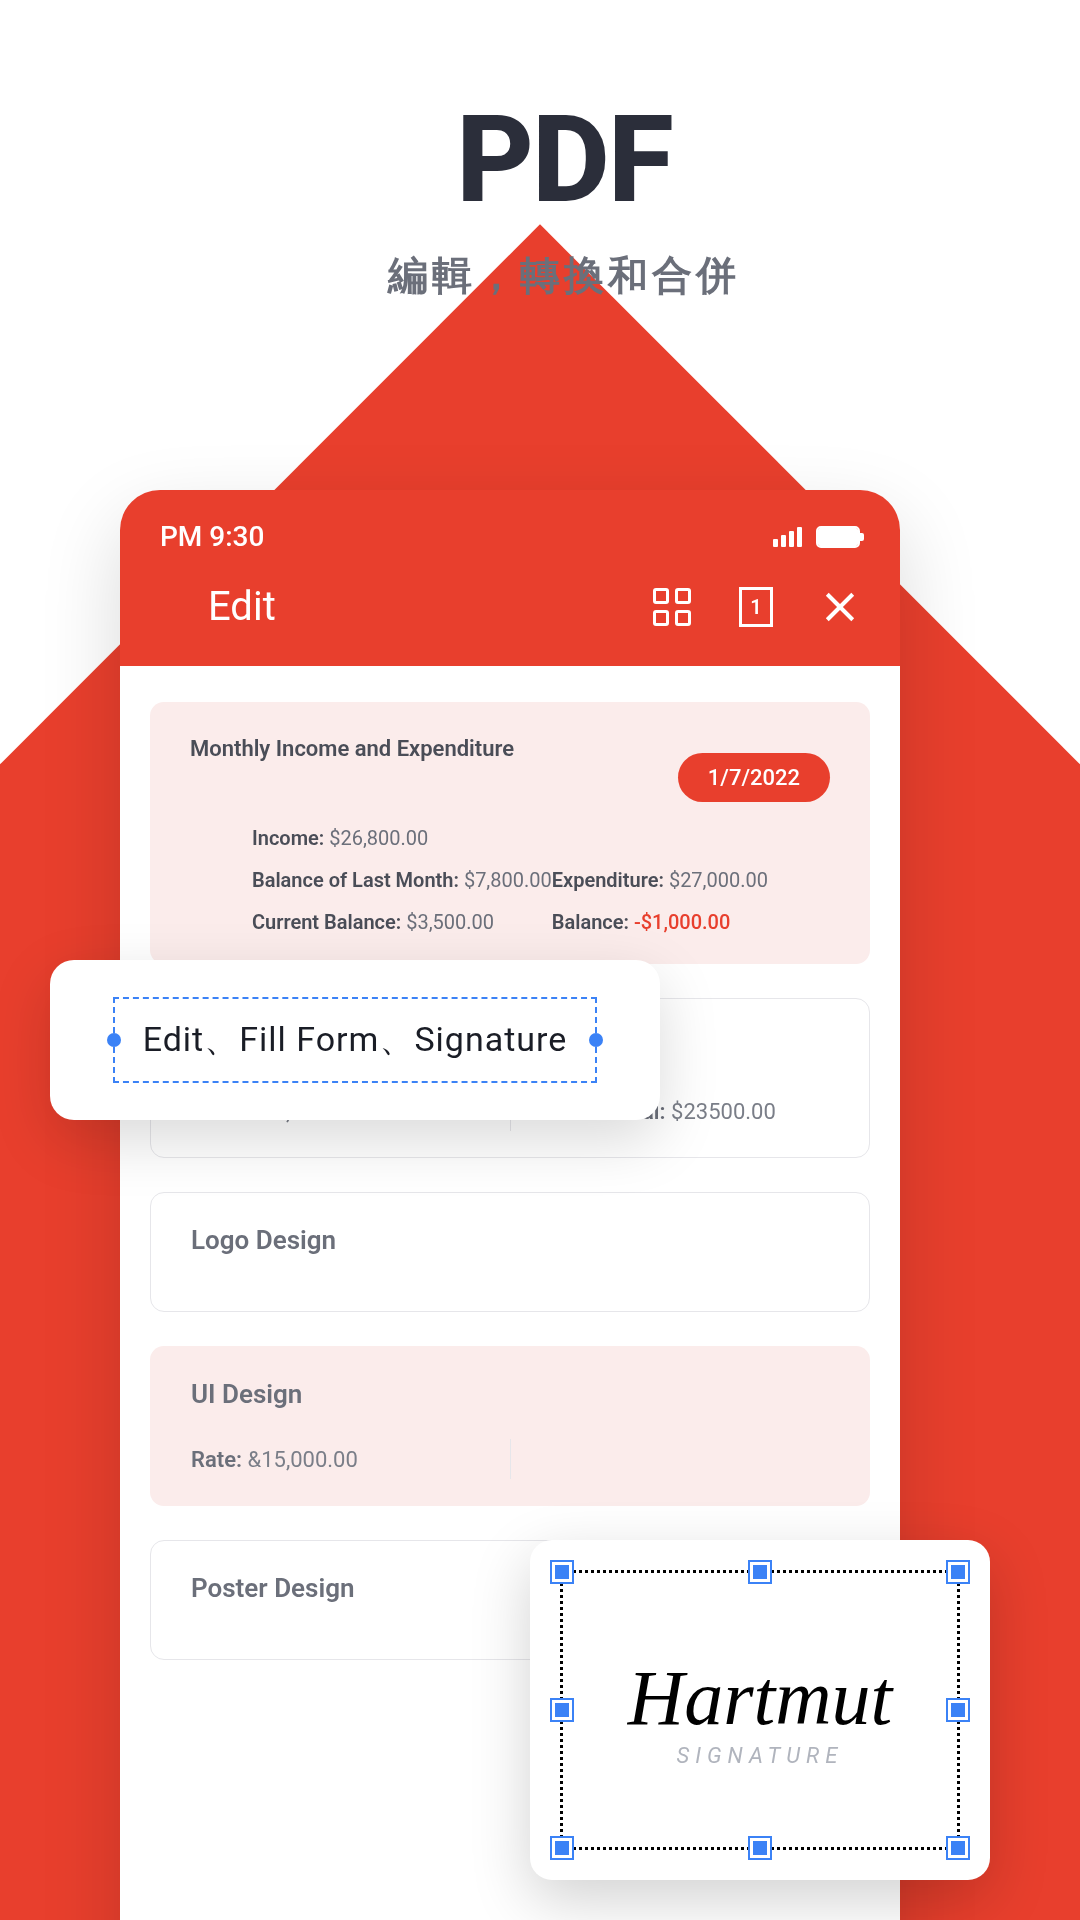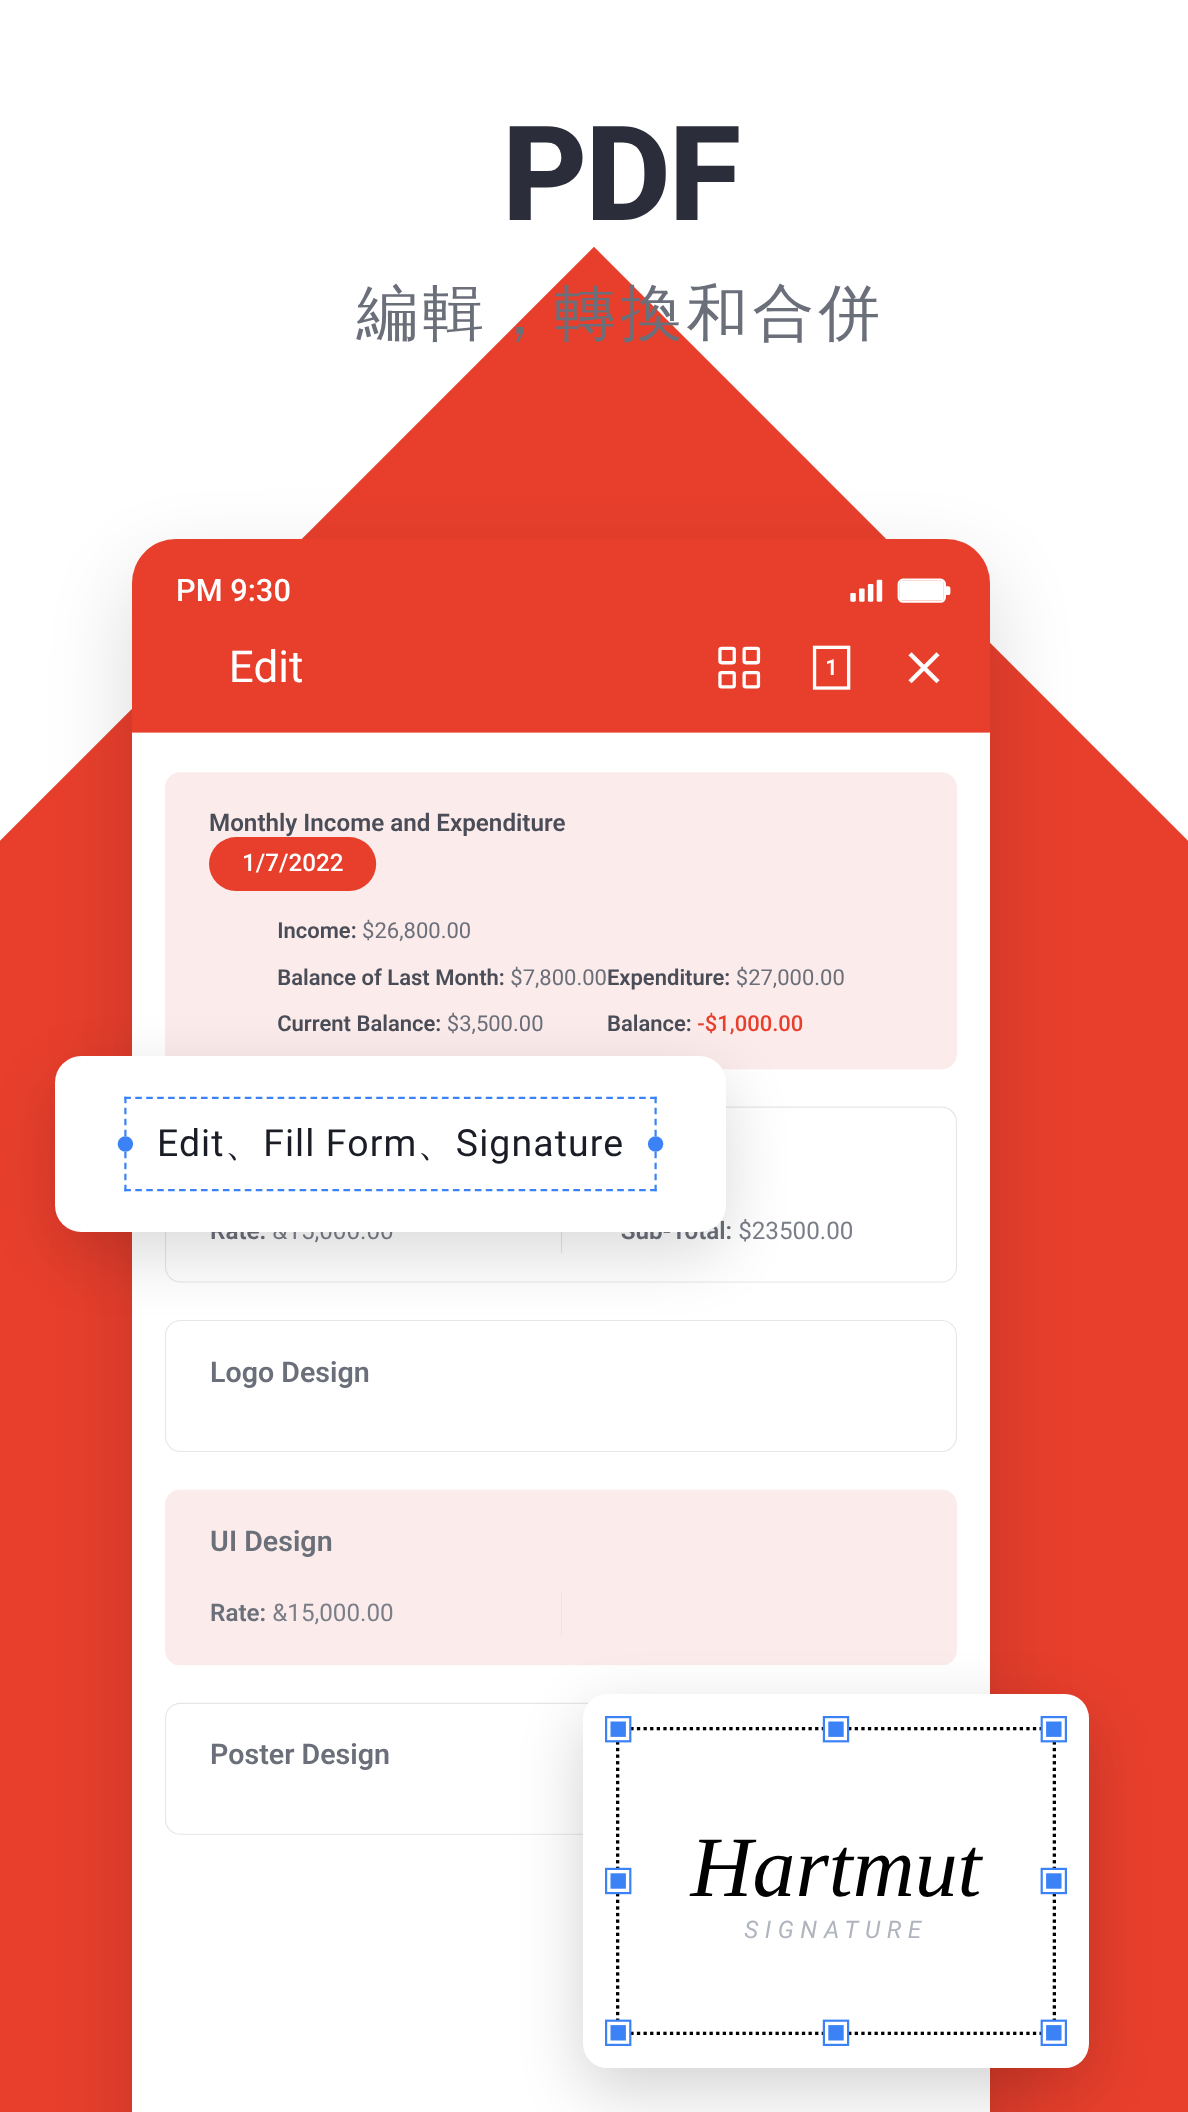--- a/index.html
+++ b/index.html
@@ -28,24 +28,24 @@
   padding-top: 90px;
   margin-left: 48px;
 }
 .hero-title {
   font-size: 120px;
   font-weight: 800;
   color: #2b2e3a;
   letter-spacing: -2px;
 }
 .hero-sub {
-  font-size: 56px;
+  font-size: 40px;
   color: #6b6f7a;
   margin-top: 18px;
-  font-weight: 400;
+  font-weight: 700;
   letter-spacing: 4px;
 }
 .phone {
   position: absolute;
   left: 120px;
   top: 490px;
   width: 780px;
   height: 1500px;
   background: #e83f2d;
   border-radius: 40px 40px 0 0;
@@ -94,24 +94,24 @@
   background: #fff;
   height: 100%;
   padding: 36px 30px 0;
   border-radius: 0;
 }
 .summary {
   background: #fbeceb;
   border-radius: 14px;
   padding: 34px 40px 30px;
 }
-.summary-row1 { display:flex; justify-content:space-between; align-items:flex-start;flex-direction:column; }
+.summary-row1 { display:flex; justify-content:space-between; align-items:flex-start; }
 .summary-title { font-size: 22px; font-weight:600; color:#4a4d57; }
 .date-pill {
-  background:#e83f2d; color:#fff; border-radius:999px; padding:12px 30px; font-size:22px; font-weight:500;
+  background:#e83f2d; color:#fff; border-radius:999px; padding:12px 30px; font-size:22px; font-weight:500;margin-top:17px;
 }
 .sum-cols { display:flex; justify-content:center; margin-top:24px; }
 .sum-col { display:flex; flex-direction:column; gap:18px; font-size:20px; }
 .sum-line { color:#4a4d57; }
 .sum-line .lbl { font-weight:600; }
 .sum-line .val { color:#6b6f7a; font-weight:400; }
 .neg { color:#e83f2d; font-weight:500; }
 .item-card {
   border: 1px solid #e6e6ea;
   border-radius: 14px;

